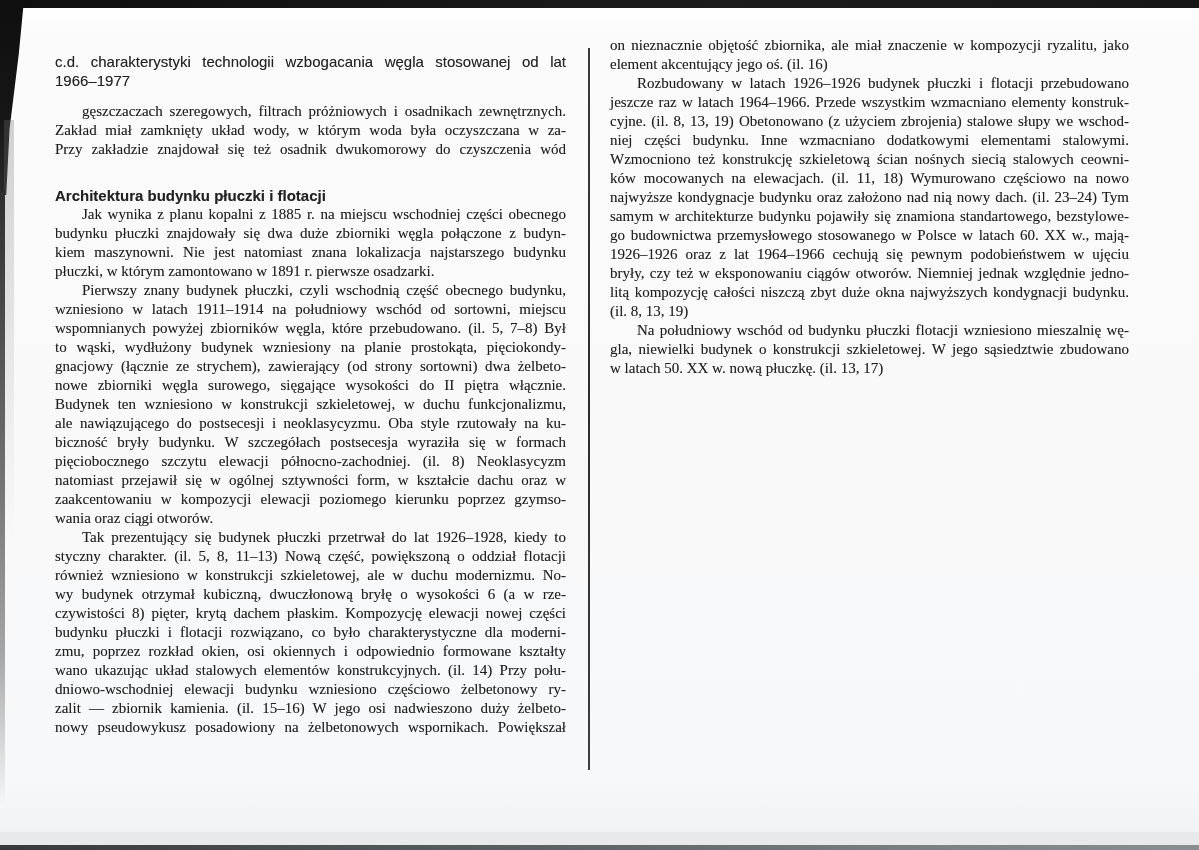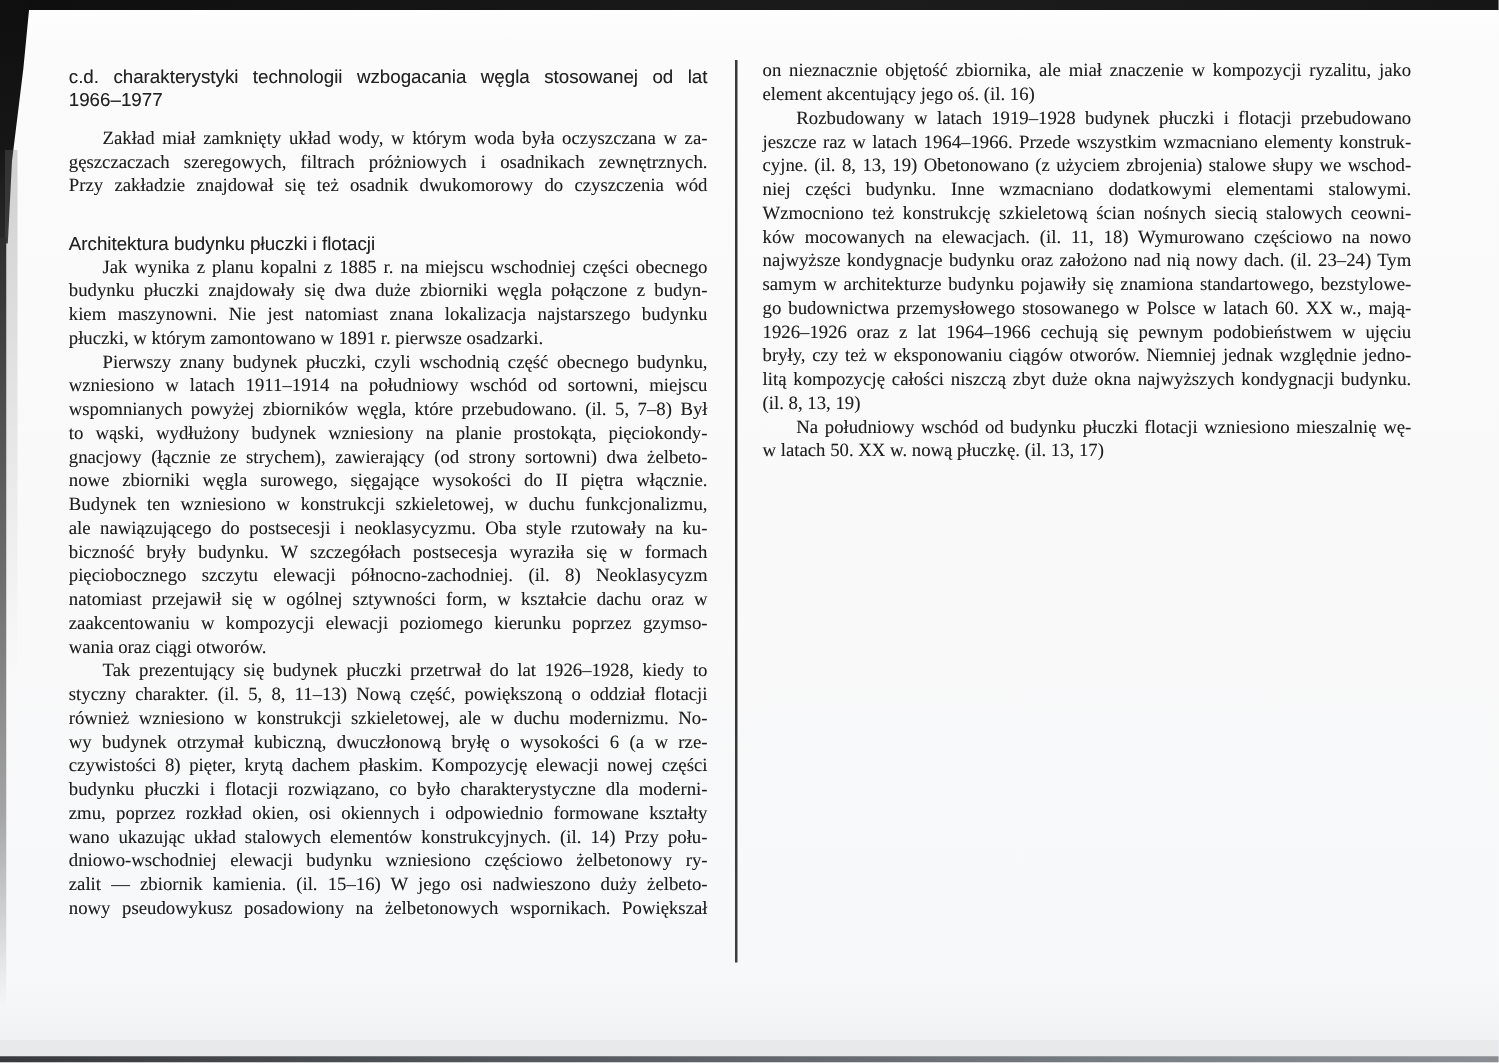--- a/index.html
+++ b/index.html
@@ -62,28 +62,28 @@
   }
   
   .col {
     position: absolute;
     color: #1e1e1e;
     font-size: 15px;
     line-height: 19px;
     text-shadow: 0 0 0.5px rgba(20,20,20,0.35);
   }
   .col-left  { left: 55px;  top: 52px; width: 511px; }
-  .col-right { left: 610px; top: 48px; width: 519px; }
+  .col-right { left: 610px; top: 36px; width: 519px; }
   .block { margin: 0; }
   .block-heading, .block-subheading {
     font-family: "Liberation Sans", sans-serif;
     color: #222222;
   }
   .block-heading { margin-bottom: 12px; }
-  .block-subheading { margin-top: 27px; }
+  .block-subheading { margin-top: 27px; font-weight: bold; }
   .col .para-gap { margin-bottom: 12px; }
   .line {
     text-align: justify;
     text-align-last: justify;
     min-height: 19px;
   }
   .line.last { text-align-last: left; }
   .block.indent .line:first-child { text-indent: 27px; }
 </style>
 </head>
@@ -97,22 +97,22 @@
   <div class="scan-bottom-band"></div>
   <div class="scan-bottom-line"></div>
   <div class="divider"></div>
 
   <div class="col col-left">
       <div class="block block-heading">
         <div class="line">c.d. charakterystyki technologii wzbogacania węgla stosowanej od lat</div>
         <div class="line last">1966–1977</div>
       </div>
       <div class="block block-para indent para-gap">
+        <div class="line">gęszczaczach szeregowych, filtrach próżniowych i osadnikach zewnętrznych.</div>
         <div class="line">Zakład miał zamknięty układ wody, w którym woda była oczyszczana w za-</div>
-        <div class="line">gęszczaczach szeregowych, filtrach próżniowych i osadnikach zewnętrznych.</div>
         <div class="line">Przy zakładzie znajdował się też osadnik dwukomorowy do czyszczenia wód</div>
       </div>
       <div class="block block-subheading">
         <div class="line last">Architektura budynku płuczki i flotacji</div>
       </div>
       <div class="block block-para indent">
         <div class="line">Jak wynika z planu kopalni z 1885 r. na miejscu wschodniej części obecnego</div>
         <div class="line">budynku płuczki znajdowały się dwa duże zbiorniki węgla połączone z budyn-</div>
         <div class="line">kiem maszynowni. Nie jest natomiast znana lokalizacja najstarszego budynku</div>
         <div class="line last">płuczki, w którym zamontowano w 1891 r. pierwsze osadzarki.</div>
@@ -145,32 +145,33 @@
         <div class="line">zalit — zbiornik kamienia. (il. 15–16) W jego osi nadwieszono duży żelbeto-</div>
         <div class="line">nowy pseudowykusz posadowiony na żelbetonowych wspornikach. Powiększał</div>
       </div>
     </div>
   <div class="col col-right">
       <div class="block block-para">
         <div class="line">on nieznacznie objętość zbiornika, ale miał znaczenie w kompozycji ryzalitu, jako</div>
         <div class="line last">element akcentujący jego oś. (il. 16)</div>
       </div>
       <div class="block block-para indent">
-        <div class="line">Rozbudowany w latach 1919–1928 budynek płuczki i flotacji przebudowano</div>
+        <div class="line">Rozbudowany w latach 1926–1926 budynek płuczki i flotacji przebudowano</div>
         <div class="line">jeszcze raz w latach 1964–1966. Przede wszystkim wzmacniano elementy konstruk-</div>
         <div class="line">cyjne. (il. 8, 13, 19) Obetonowano (z użyciem zbrojenia) stalowe słupy we wschod-</div>
         <div class="line">niej części budynku. Inne wzmacniano dodatkowymi elementami stalowymi.</div>
         <div class="line">Wzmocniono też konstrukcję szkieletową ścian nośnych siecią stalowych ceowni-</div>
         <div class="line">ków mocowanych na elewacjach. (il. 11, 18) Wymurowano częściowo na nowo</div>
         <div class="line">najwyższe kondygnacje budynku oraz założono nad nią nowy dach. (il. 23–24) Tym</div>
         <div class="line">samym w architekturze budynku pojawiły się znamiona standartowego, bezstylowe-</div>
         <div class="line">go budownictwa przemysłowego stosowanego w Polsce w latach 60. XX w., mają-</div>
         <div class="line">1926–1926 oraz z lat 1964–1966 cechują się pewnym podobieństwem w ujęciu</div>
         <div class="line">bryły, czy też w eksponowaniu ciągów otworów. Niemniej jednak względnie jedno-</div>
         <div class="line">litą kompozycję całości niszczą zbyt duże okna najwyższych kondygnacji budynku.</div>
         <div class="line last">(il. 8, 13, 19)</div>
       </div>
       <div class="block block-para indent">
         <div class="line">Na południowy wschód od budynku płuczki flotacji wzniesiono mieszalnię wę-</div>
+        <div class="line">gla, niewielki budynek o konstrukcji szkieletowej.  W jego sąsiedztwie zbudowano</div>
         <div class="line last">w latach 50. XX w. nową płuczkę. (il. 13, 17)</div>
       </div>
     </div>
 </div>
 
 </body></html>

